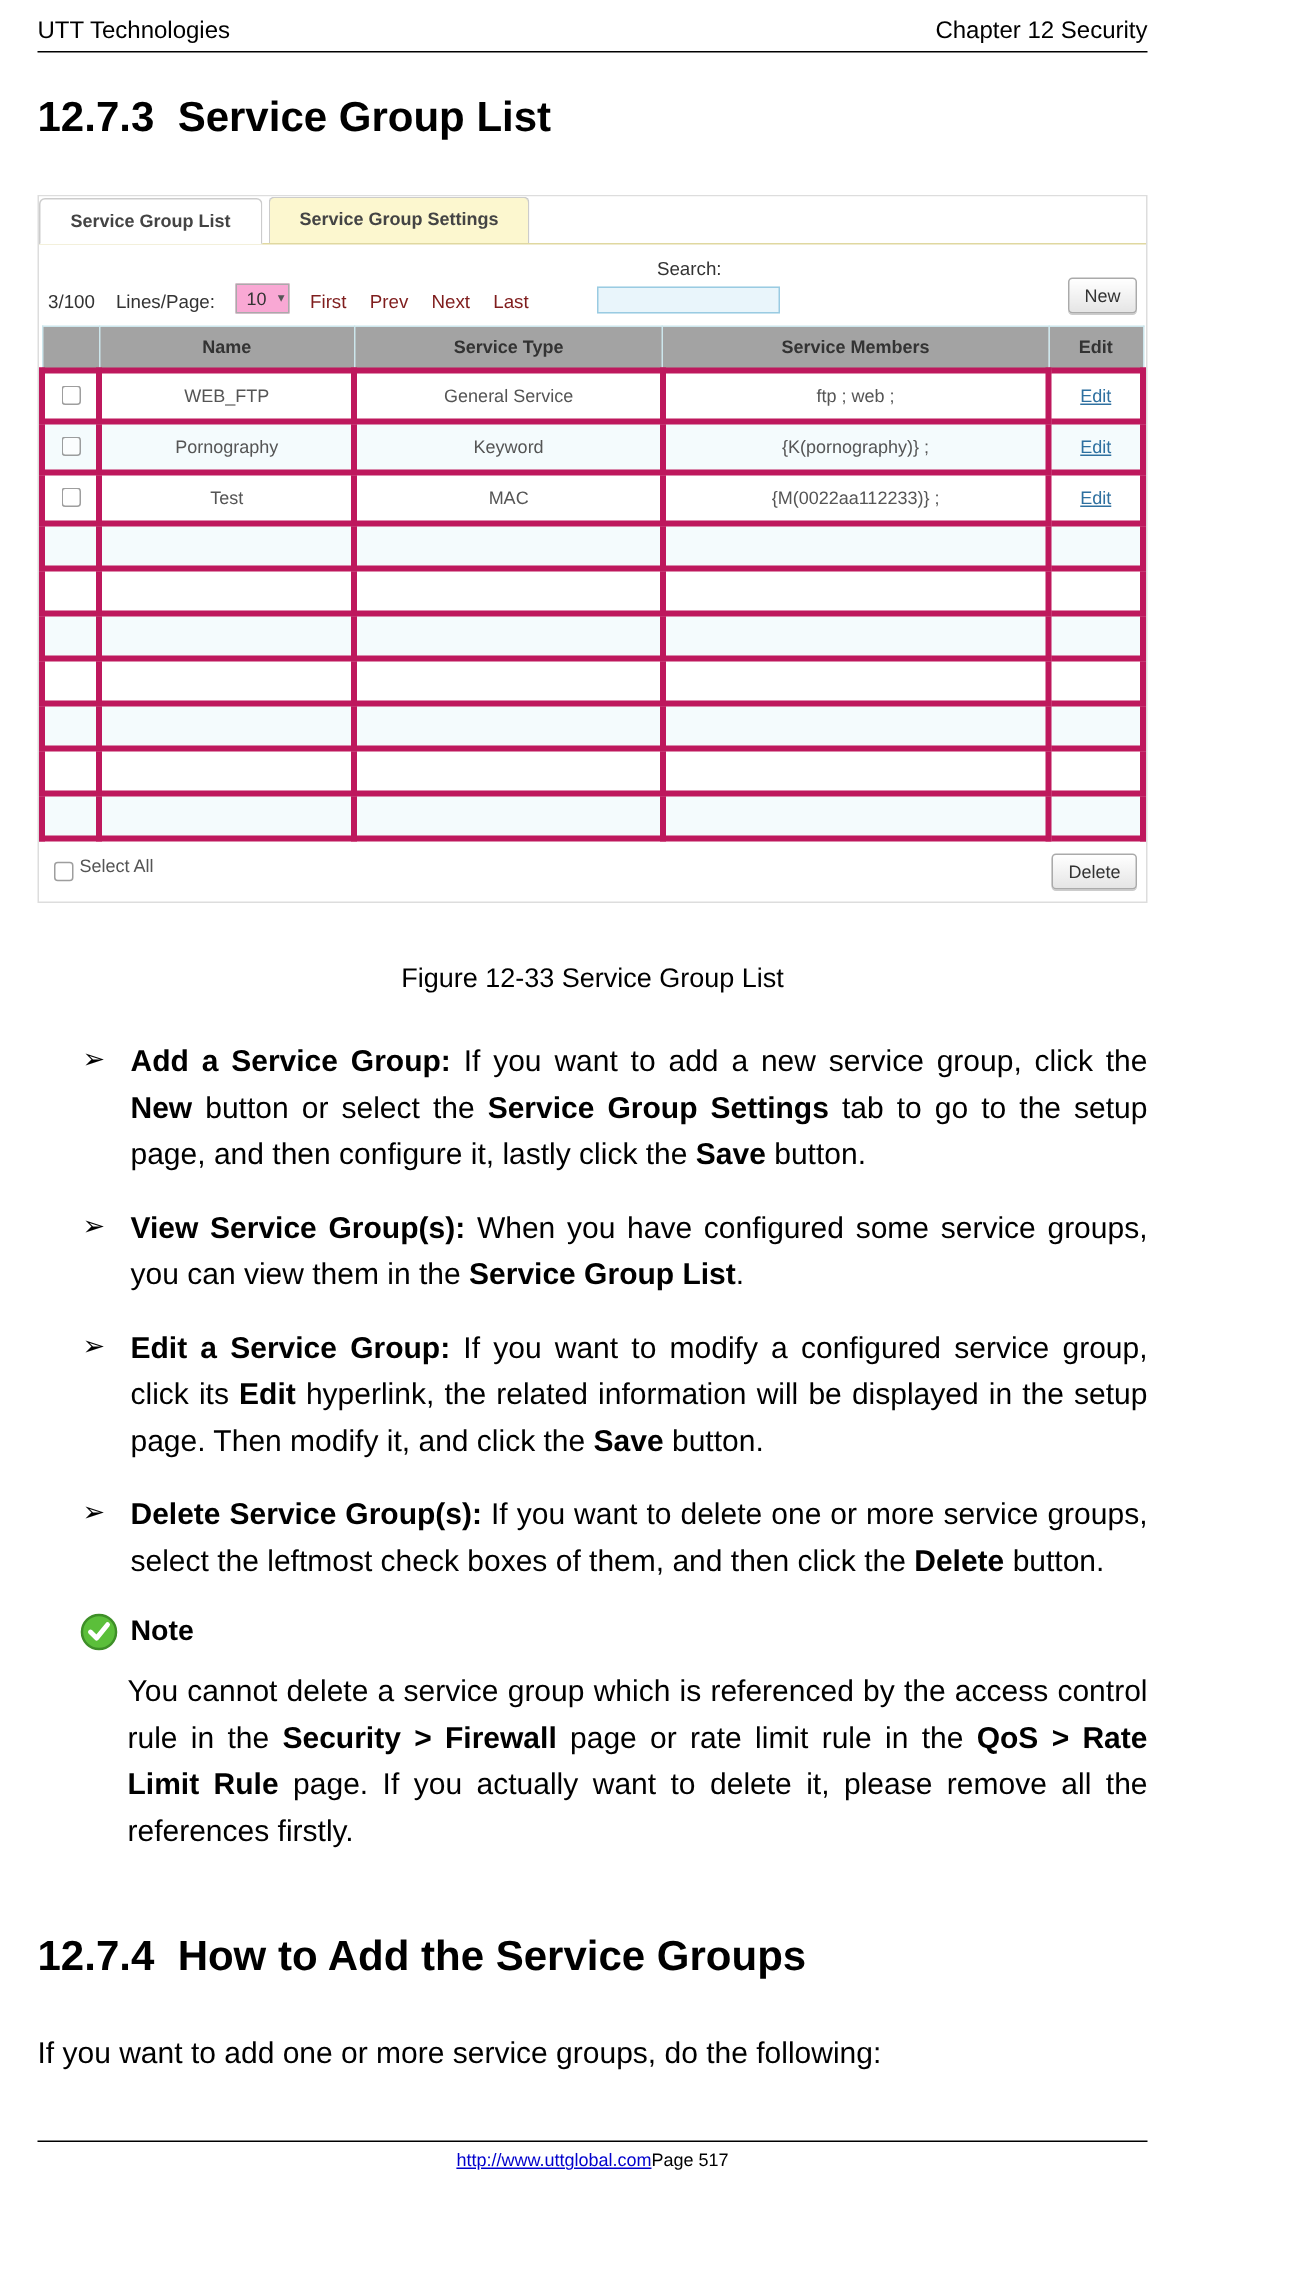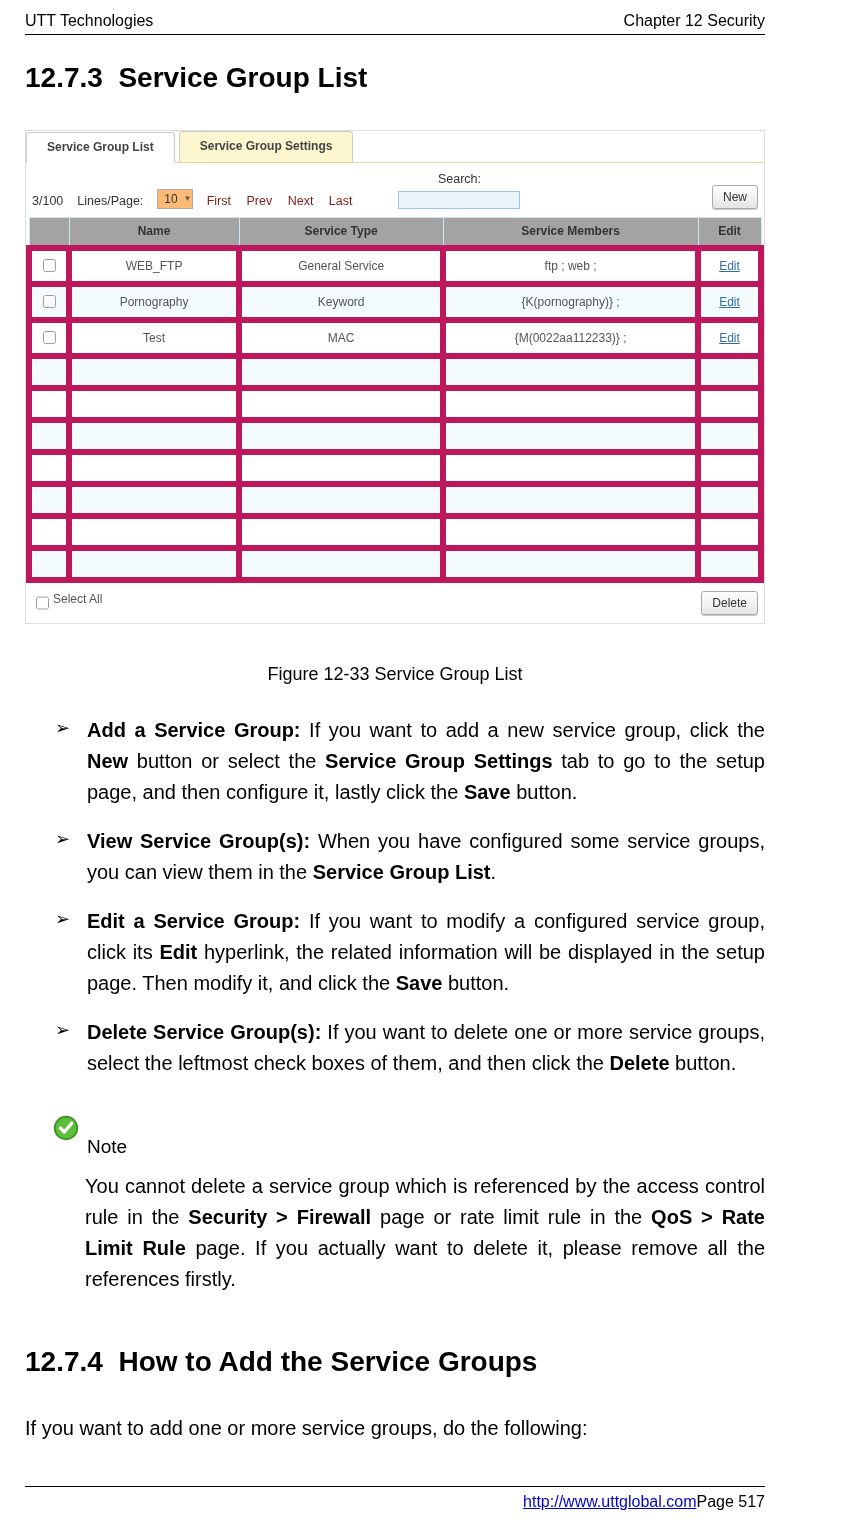--- a/index.html
+++ b/index.html
@@ -71,21 +71,21 @@
     align-items: flex-end;
     gap: 14px;
     padding: 8px 6px;
     font-size: 12.5px;
     color: #333;
   }
   .toolbar .sel {
     border: 1px solid #aaa;
     padding: 1px 14px 1px 6px;
     font-size: 12px;
-    background: #fdba74;
+    background: #f9a8d4;
     position: relative;
   }
   .toolbar .sel::after {
     content: "▾";
     font-size: 9px;
     position: absolute;
     right: 2px;
     top: 2px;
     color: #555;
   }
@@ -114,21 +114,21 @@
   }
   table.data th {
     background: #a3a3a3;
     color: #333;
     font-weight: bold;
     padding: 5px 6px;
     border: 1px solid #cce6ec;
     text-align: center;
   }
   table.data td {
-    border: 6px solid #be185d;
+    border: 4px solid #be185d;
     padding: 5px 6px;
     text-align: center;
     color: #555;
     height: 16px;
   }
   table.data td.cb { width: 22px; }
   table.data td.cb input { opacity: .7; }
   table.data tr:nth-child(even) td { background: #f4fbfd; }
   table.data a.edit-link { color: #2e70a0; text-decoration: underline; }
   .footer-row {
@@ -170,32 +170,32 @@
   .note-row {
     display: flex;
     align-items: center;
     gap: 8px;
     margin: 16px 0 12px 28px;
   }
   .note-icon {
     width: 26px; height: 26px;
   }
   .note-icon svg { width: 26px; height: 26px; }
-  .note-label { font-weight: normal; font-size: 19px; margin-top: 37px; }
+  .note-label { font-weight: bold; font-size: 19px; }
   .note-body {
     margin: 10px 0 0 60px;
     text-align: justify;
     line-height: 1.55;
   }
   .intro-line { margin: 10px 0 0 0; }
   
   .botbar {
     display: flex;
-    justify-content: flex-end;
-    font-size: 16px;
+    justify-content: center;
+    font-size: 12px;
     border-top: 1.5px solid #000;
     padding-top: 4px;
     margin-top: 44px;
   }
   .botbar a { color: #0000cc; text-decoration: underline; }
 </style>
 </head>
 <body>
 
 <div class="page">

